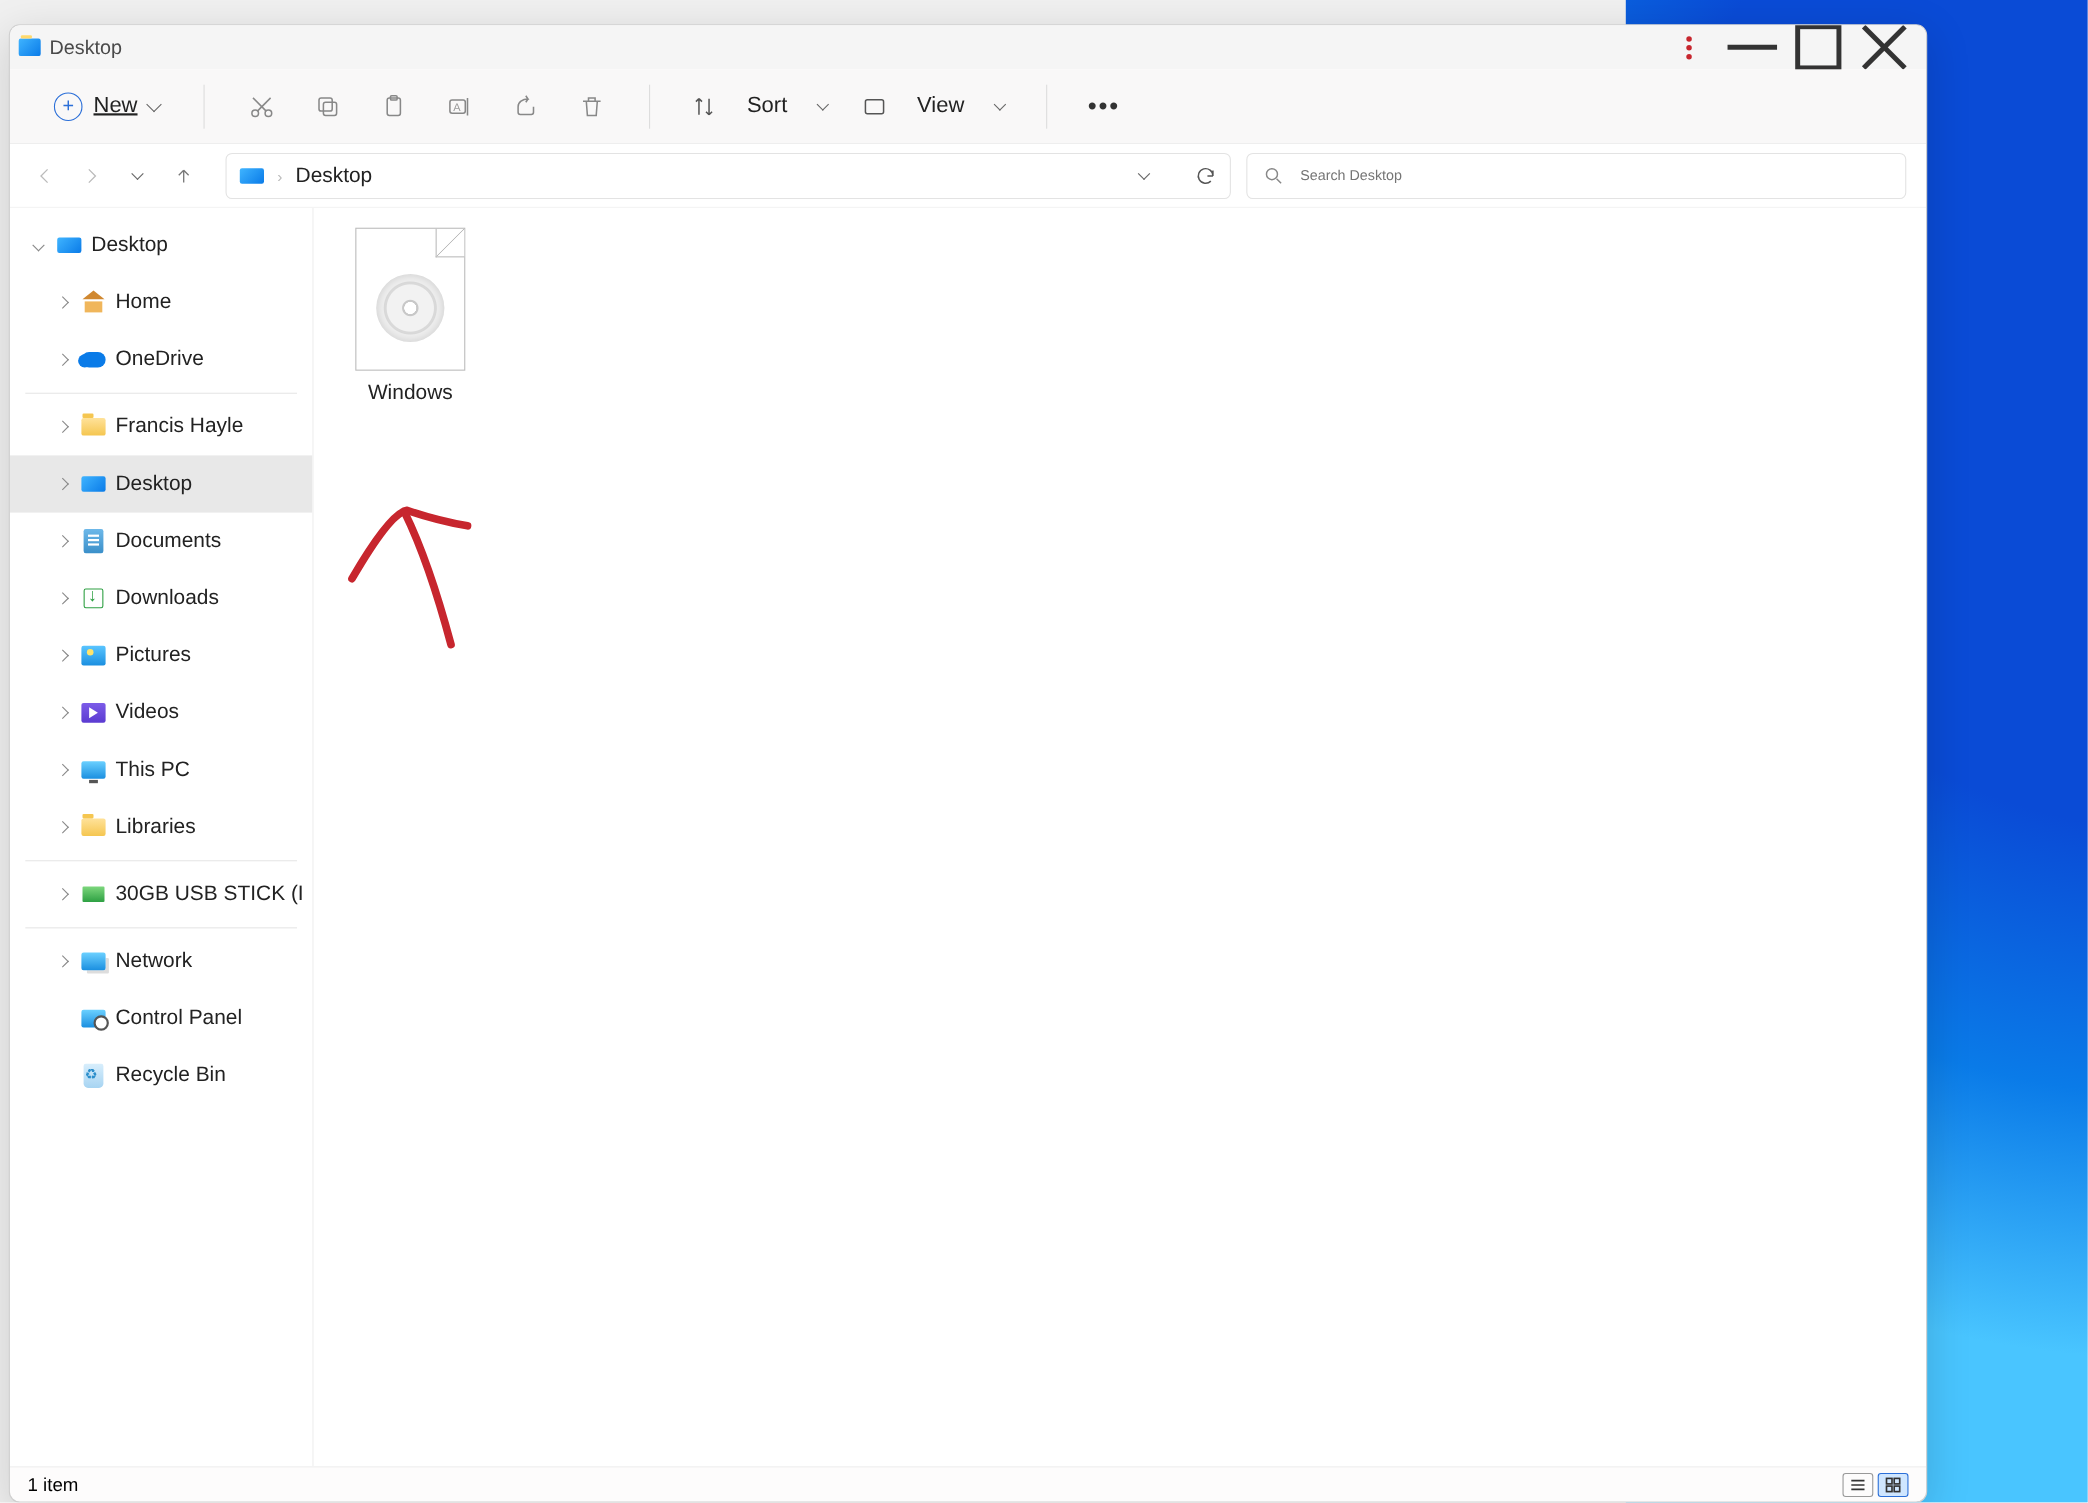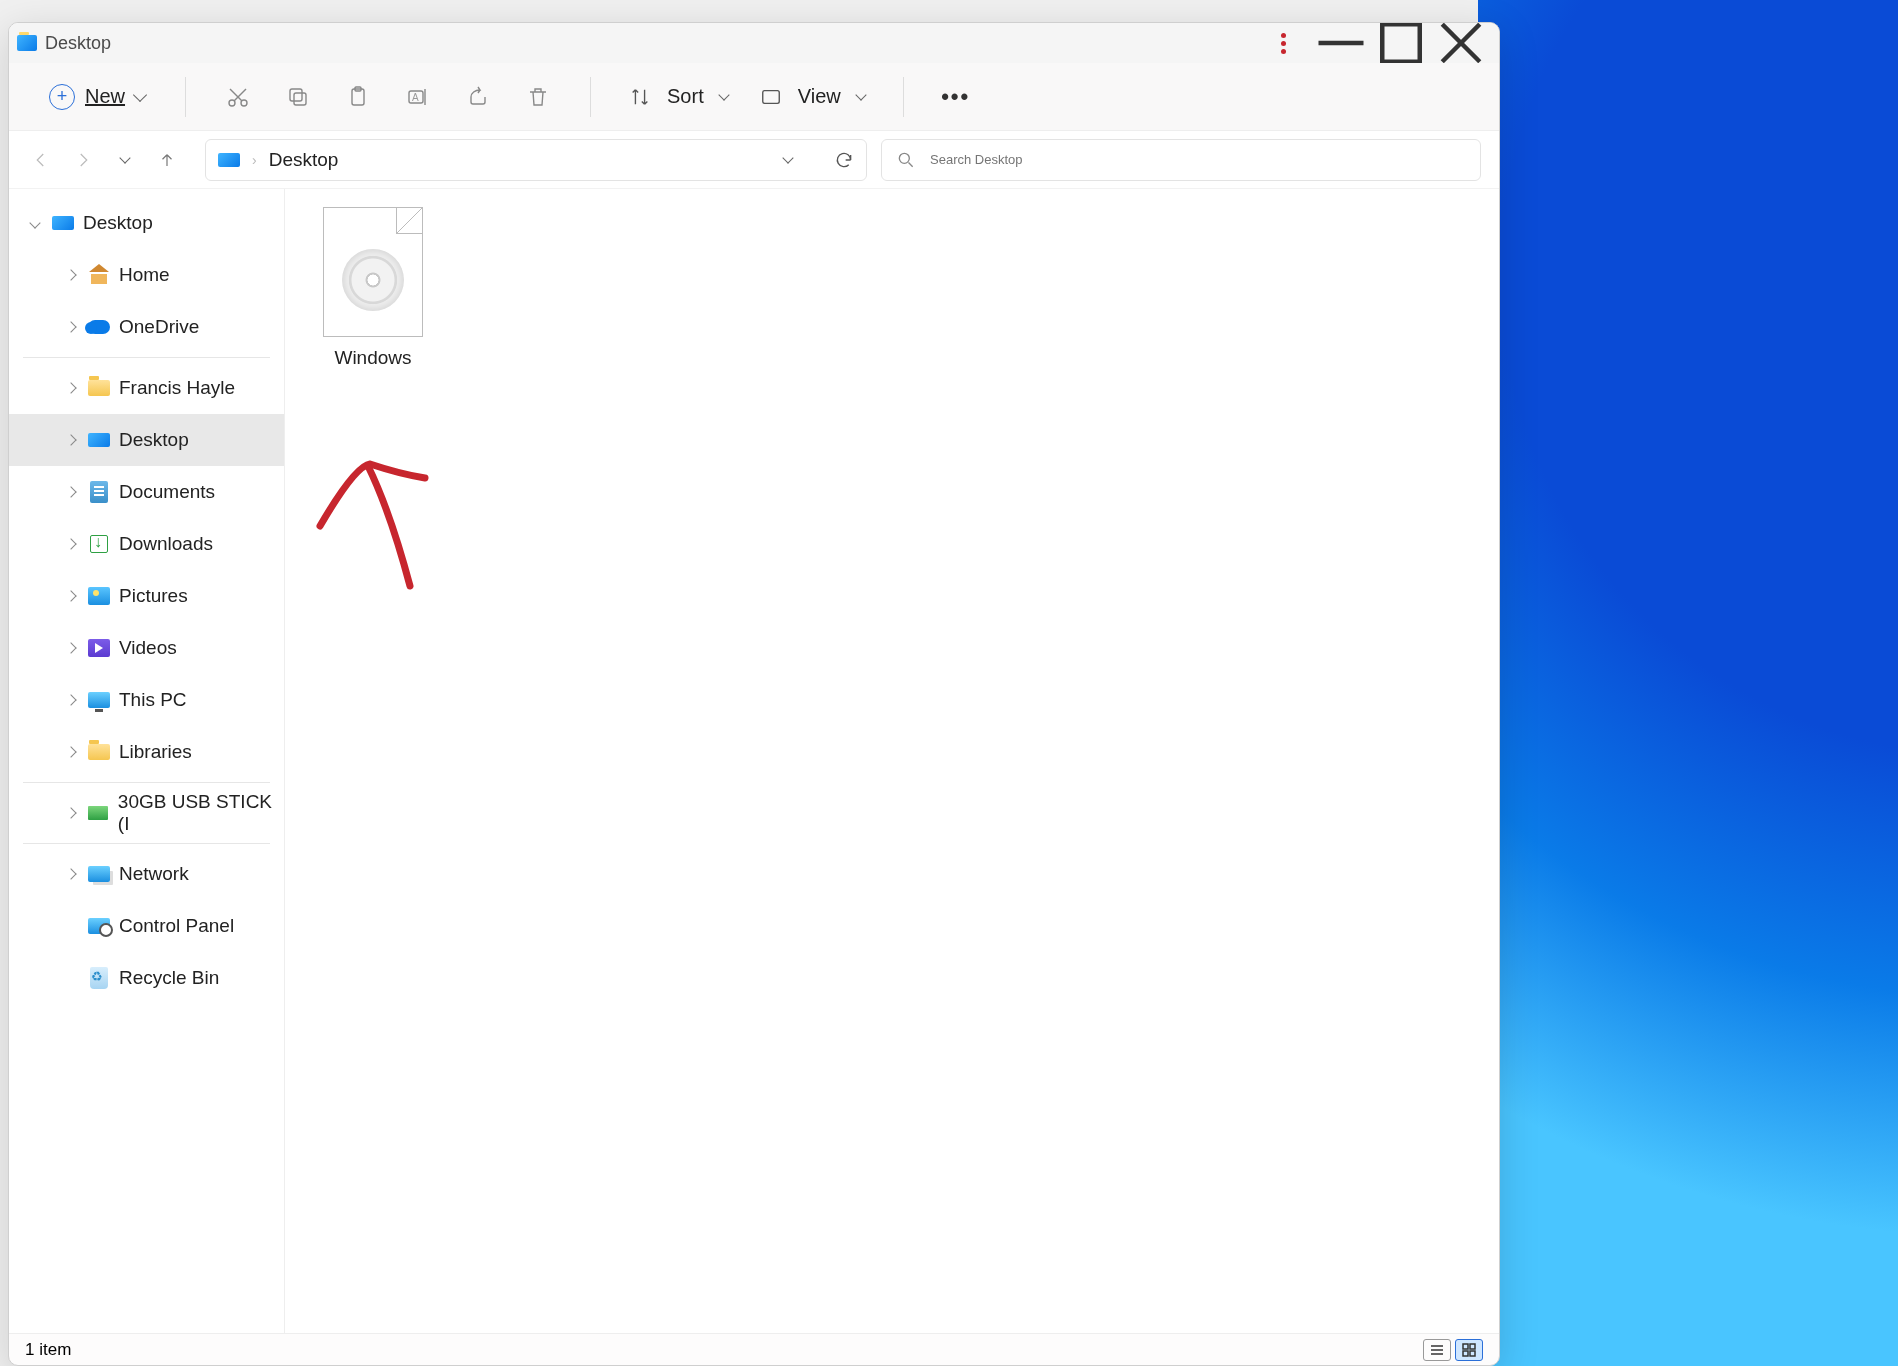--- a/index.html
+++ b/index.html
@@ -12,21 +12,21 @@
     }
     .bg-right {
       position: absolute;
       right: 0; top: 0;
       width: 420px; height: 1366px;
       background: radial-gradient(circle at 120% 20%, #0a4bd6 0%, #0a4bd6 40%, #0a7be8 60%, #49c5ff 80%);
     }
     .window {
       position: absolute;
       left: 8px; top: 22px;
-      width: 1492px; height: 1344px;
+      width: 1744px; height: 1344px;
       background: #fdfcfc;
       border: 1px solid #cfcfcf;
       border-radius: 10px;
       box-shadow: 0 10px 40px rgba(0,0,0,.15);
       display: flex;
       flex-direction: column;
       overflow: hidden;
     }
     .titlebar {
       height: 40px;
@@ -72,21 +72,21 @@
     .new-plus {
       width:26px; height:26px; border:1.5px solid #2b6fd8; border-radius:50%;
       display:flex; align-items:center; justify-content:center; color:#2b6fd8; font-size:18px; font-weight:300;
     }
     .new-text { font-size:20px; color:#222;text-decoration:underline; }
     .chev { width:10px; height:10px; border-right:1.5px solid #666; border-bottom:1.5px solid #666; transform:rotate(45deg); margin-top:-4px; }
     .chev-sm { width:8px; height:8px; border-right:1.5px solid #666; border-bottom:1.5px solid #666; transform:rotate(45deg); margin-top:-3px; }
     .vdiv { width:1px; height:40px; background:#ddd; margin: 0 16px; }
     .tbtn { width:48px; height:48px; display:flex; align-items:center; justify-content:center; color:#777; border-radius:6px;}
     .tbtn svg { width:24px; height:24px; stroke:#888; fill:none; stroke-width:1.4; }
-    .sortview { display:flex; align-items:center; gap:16px; padding:0 10px; }
+    .sortview { display:flex; align-items:center; gap:28px; padding:0 10px; }
     .sortview svg{ width:22px; height:22px; stroke:#555; fill:none; stroke-width:1.5;}
     .sortview-label{ font-size:20px; color:#222;}
     .more-dots { letter-spacing:2px; font-size:22px; color:#333; font-weight:700;}
 
     .location-row {
       height: 58px;
       display:flex; align-items:center;
       padding: 0 18px;
       gap: 14px;
       background:#fff;
@@ -111,21 +111,21 @@
     .body {
       flex:1; display:flex; overflow:hidden; background:#fff;
     }
     .sidebar {
       width:276px; border-right:1px solid #eee; padding-top:8px; overflow:hidden;
     }
     .tree-item {
       display:flex; align-items:center; height:52px;
       padding-left:18px; gap:8px; font-size:19px; color:#222;
     }
-    .tree-item.lvl2{ padding-left:54px;}
+    .tree-item.lvl2{ padding-left:40px;}
     .tree-item .expander{
       width:16px; height:16px; display:flex; align-items:center; justify-content:center;
     }
     .expander .chv{width:8px;height:8px;border-right:1.5px solid #888;border-bottom:1.5px solid #888;transform:rotate(-45deg);}
     .expander.open .chv{transform:rotate(45deg);}
     .expander.none{visibility:hidden;}
     .tree-item.selected{ background:#e8e8e8;}
     .tree-hr{ height:1px; background:#e6e6e6; margin:4px 14px;}
     .ticon{width:24px;height:20px;display:inline-flex;align-items:center;justify-content:center;}
     .ic-desktop{width:22px;height:14px;background:linear-gradient(135deg,#3fb4ff,#0a7be8);border-radius:2px;}

